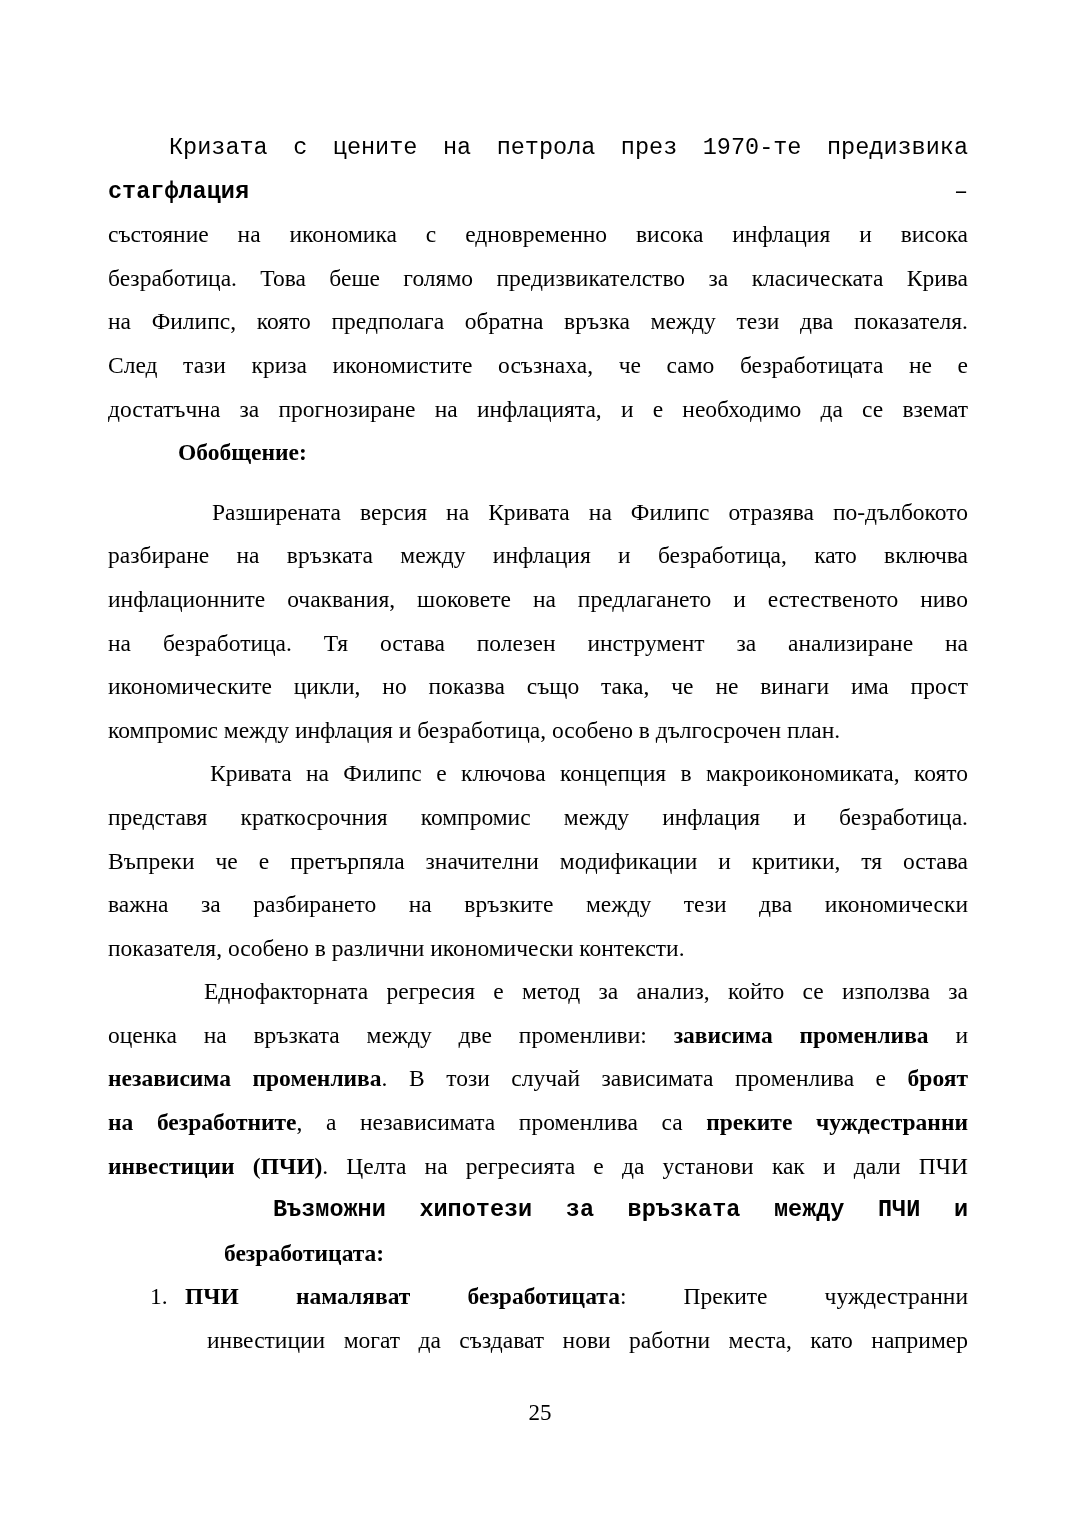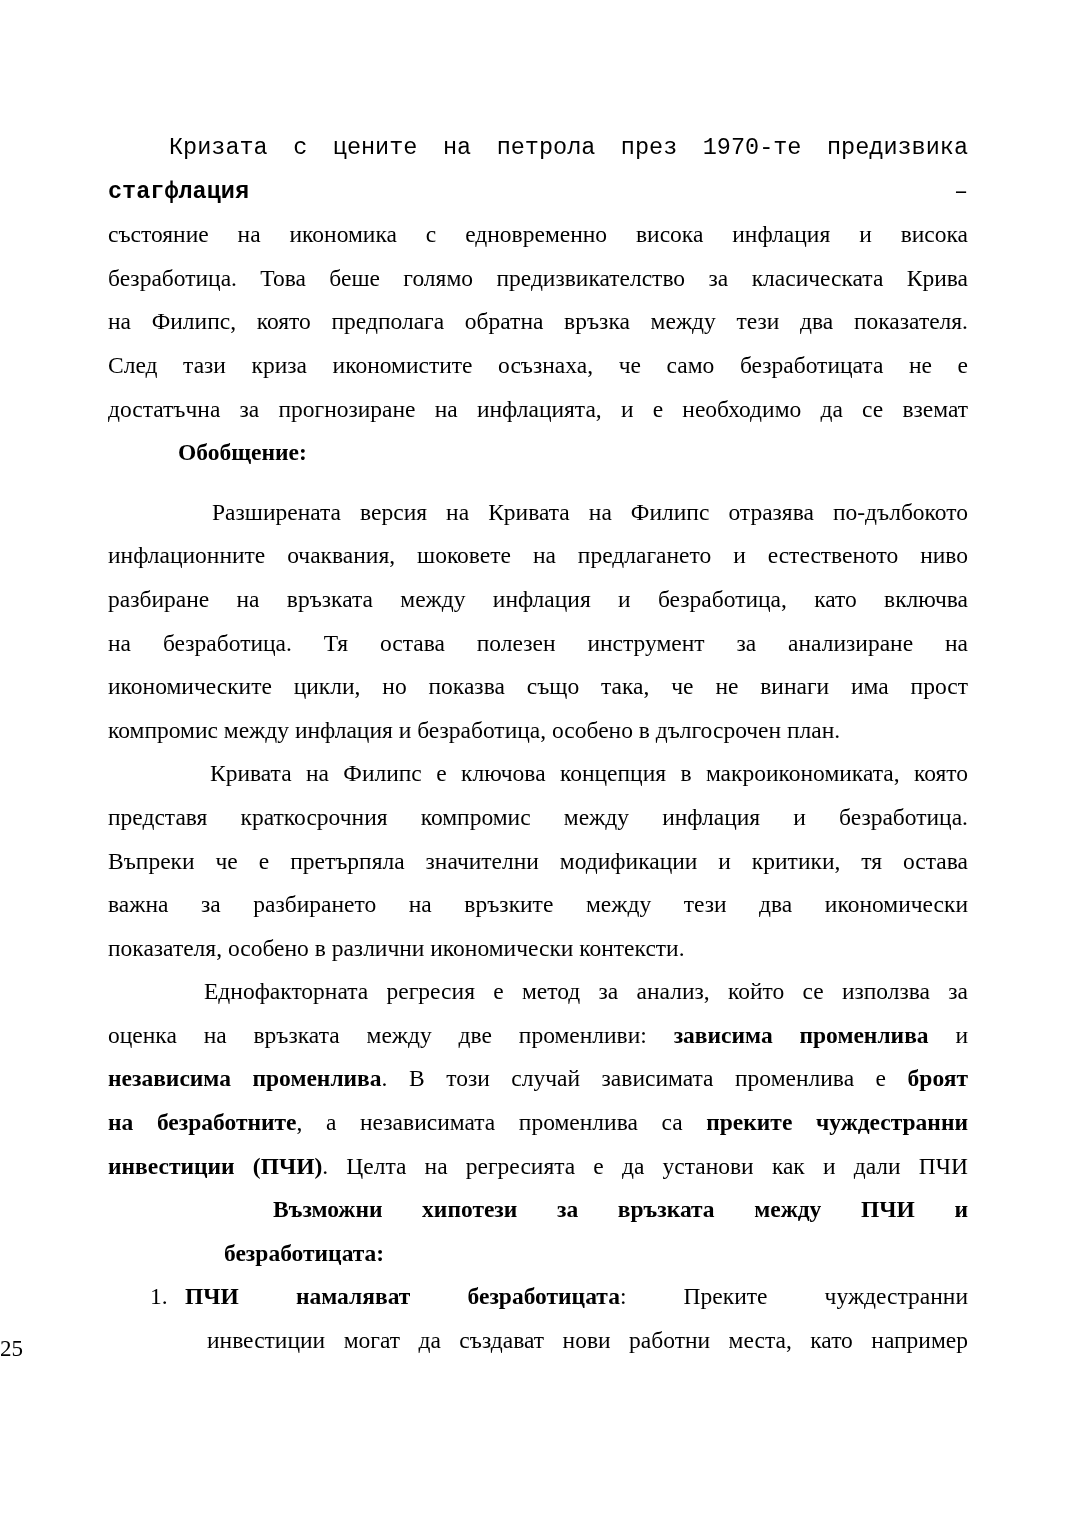--- a/index.html
+++ b/index.html
@@ -37,22 +37,23 @@
   .b { font-weight: 700; }
   .marker {
     position: absolute;
     left: -35px;
     top: 0;
     font-weight: 400;
   }
   .footer {
     position: absolute;
     left: 0;
-    top: 1334px;
+    top: 1398px;
     width: 1080px;
+    text-align: center;
     font-size: 23px;
     line-height: 30px;
   }
 </style>
 </head>
 <body>
 
 <main class="doc">
     <div class="block">
       <div class="line" style="text-indent: 61px; font-family: Liberation Mono, monospace;"><span>Кризата с цените на петрола през 1970-те предизвика </span><span class="b">стагфлация</span><span> –</span></div>
@@ -60,42 +61,42 @@
       <div class="line"><span>безработица. Това беше голямо предизвикателство за класическата Крива</span></div>
       <div class="line"><span>на Филипс, която предполага обратна връзка между тези два показателя.</span></div>
       <div class="line"><span>След тази криза икономистите осъзнаха, че само безработицата не е</span></div>
       <div class="line"><span>достатъчна за прогнозиране на инфлацията, и е необходимо да се вземат</span></div>
     </div>
     <div class="block">
       <div class="line last" style="text-indent: 70px;"><span class="b">Обобщение:</span></div>
     </div>
     <div class="block">
       <div class="line" style="text-indent: 104px; margin-top: 16px;"><span>Разширената версия на Кривата на Филипс отразява по-дълбокото</span></div>
+      <div class="line"><span>разбиране на връзката между инфлация и безработица, като включва</span></div>
       <div class="line"><span>инфлационните очаквания, шоковете на предлагането и естественото ниво</span></div>
-      <div class="line"><span>разбиране на връзката между инфлация и безработица, като включва</span></div>
       <div class="line"><span>на безработица. Тя остава полезен инструмент за анализиране на</span></div>
       <div class="line"><span>икономическите цикли, но показва също така, че не винаги има прост</span></div>
       <div class="line last"><span>компромис между инфлация и безработица, особено в дългосрочен план.</span></div>
     </div>
     <div class="block">
       <div class="line" style="text-indent: 102px;"><span>Кривата на Филипс е ключова концепция в макроикономиката, която</span></div>
       <div class="line"><span>представя краткосрочния компромис между инфлация и безработица.</span></div>
       <div class="line"><span>Въпреки че е претърпяла значителни модификации и критики, тя остава</span></div>
       <div class="line"><span>важна за разбирането на връзките между тези два икономически</span></div>
       <div class="line last"><span>показателя, особено в различни икономически контексти.</span></div>
     </div>
     <div class="block">
       <div class="line" style="text-indent: 96px;"><span>Еднофакторната регресия е метод за анализ, който се използва за</span></div>
       <div class="line"><span>оценка на връзката между две променливи: </span><span class="b">зависима променлива</span><span> и</span></div>
       <div class="line"><span class="b">независима променлива</span><span>. В този случай зависимата променлива е </span><span class="b">броят</span></div>
       <div class="line"><span class="b">на безработните</span><span>, а независимата променлива са </span><span class="b">преките чуждестранни</span></div>
       <div class="line"><span class="b">инвестиции (ПЧИ)</span><span>. Целта на регресията е да установи как и дали ПЧИ</span></div>
     </div>
     <div class="block">
-      <div class="line" style="margin-left: 100px; text-indent: 65px;"><span class="b">Възможни хипотези за връзката между ПЧИ и</span></div>
+      <div class="line" style="margin-left: 100px; text-indent: 65px; font-family: Liberation Mono, monospace;"><span class="b">Възможни хипотези за връзката между ПЧИ и</span></div>
       <div class="line last" style="margin-left: 116px;"><span class="b">безработицата:</span></div>
     </div>
     <div class="block">
       <div class="line" style="margin-left: 77px;"><span class="marker">1.</span><span class="b">ПЧИ намаляват безработицата</span><span>: Преките чуждестранни</span></div>
       <div class="line" style="margin-left: 99px;"><span>инвестиции могат да създават нови работни места, като например</span></div>
     </div>
   </main>
 
 <div class="footer">25</div>
 

